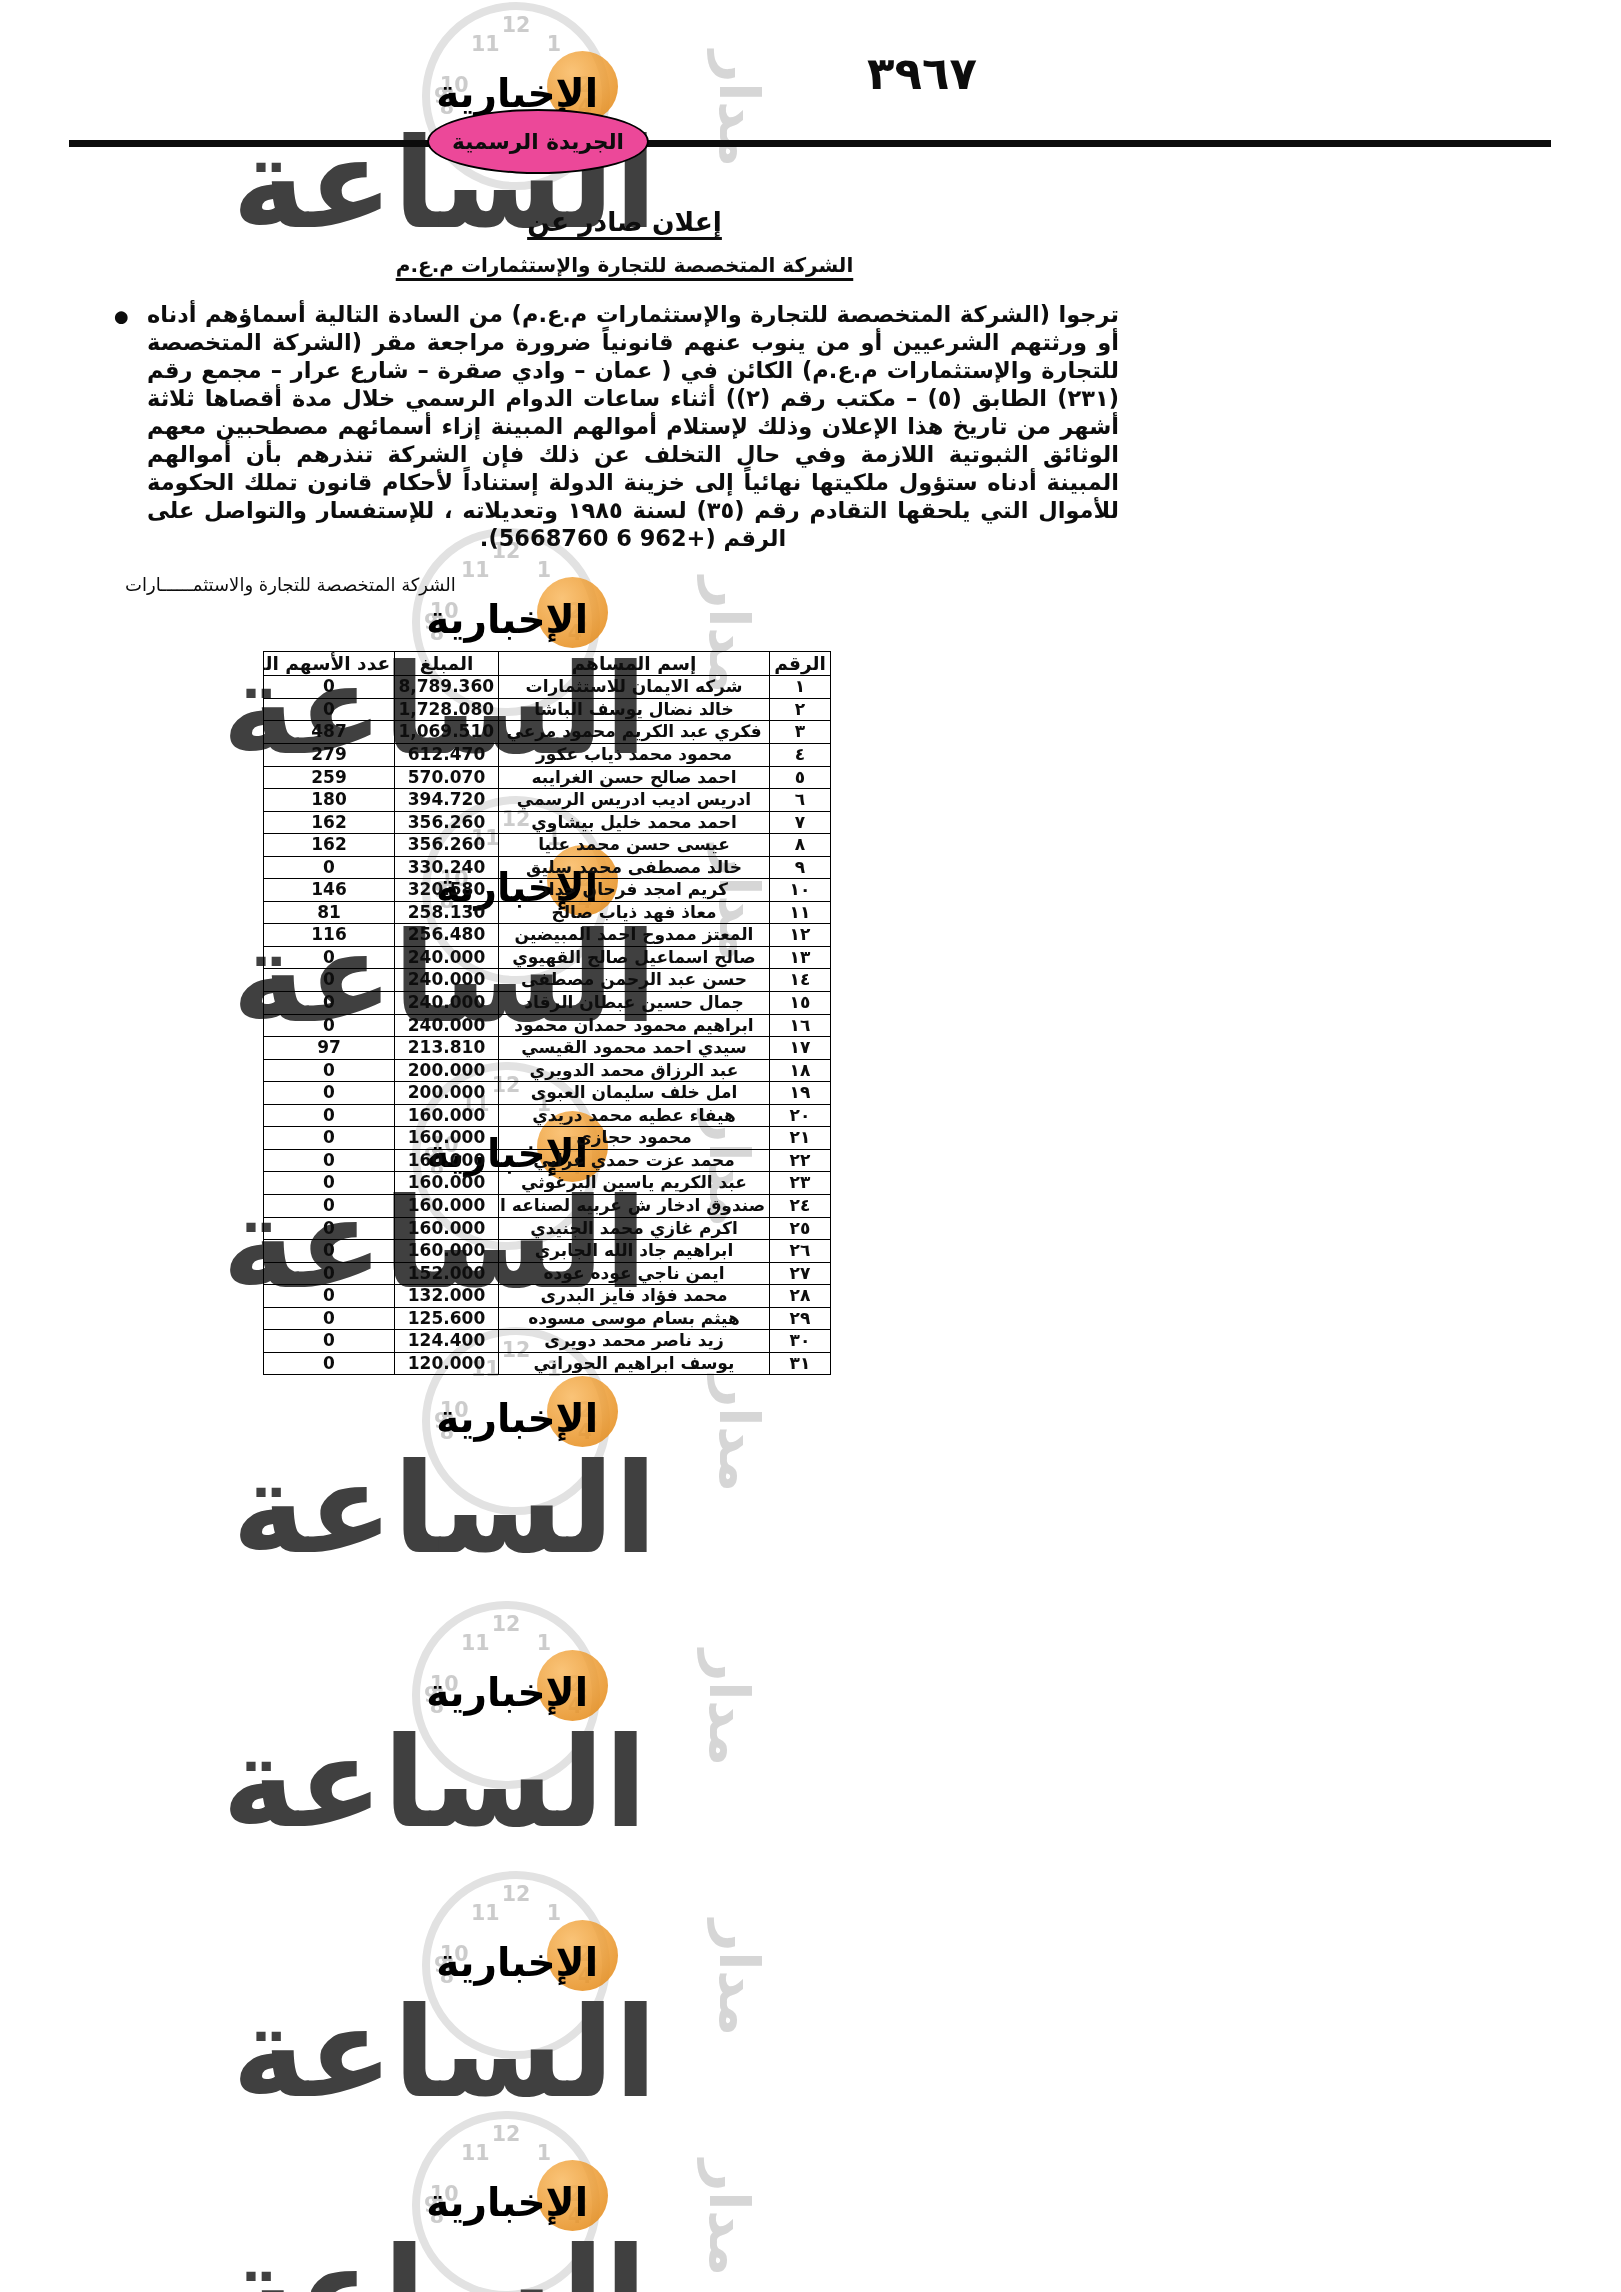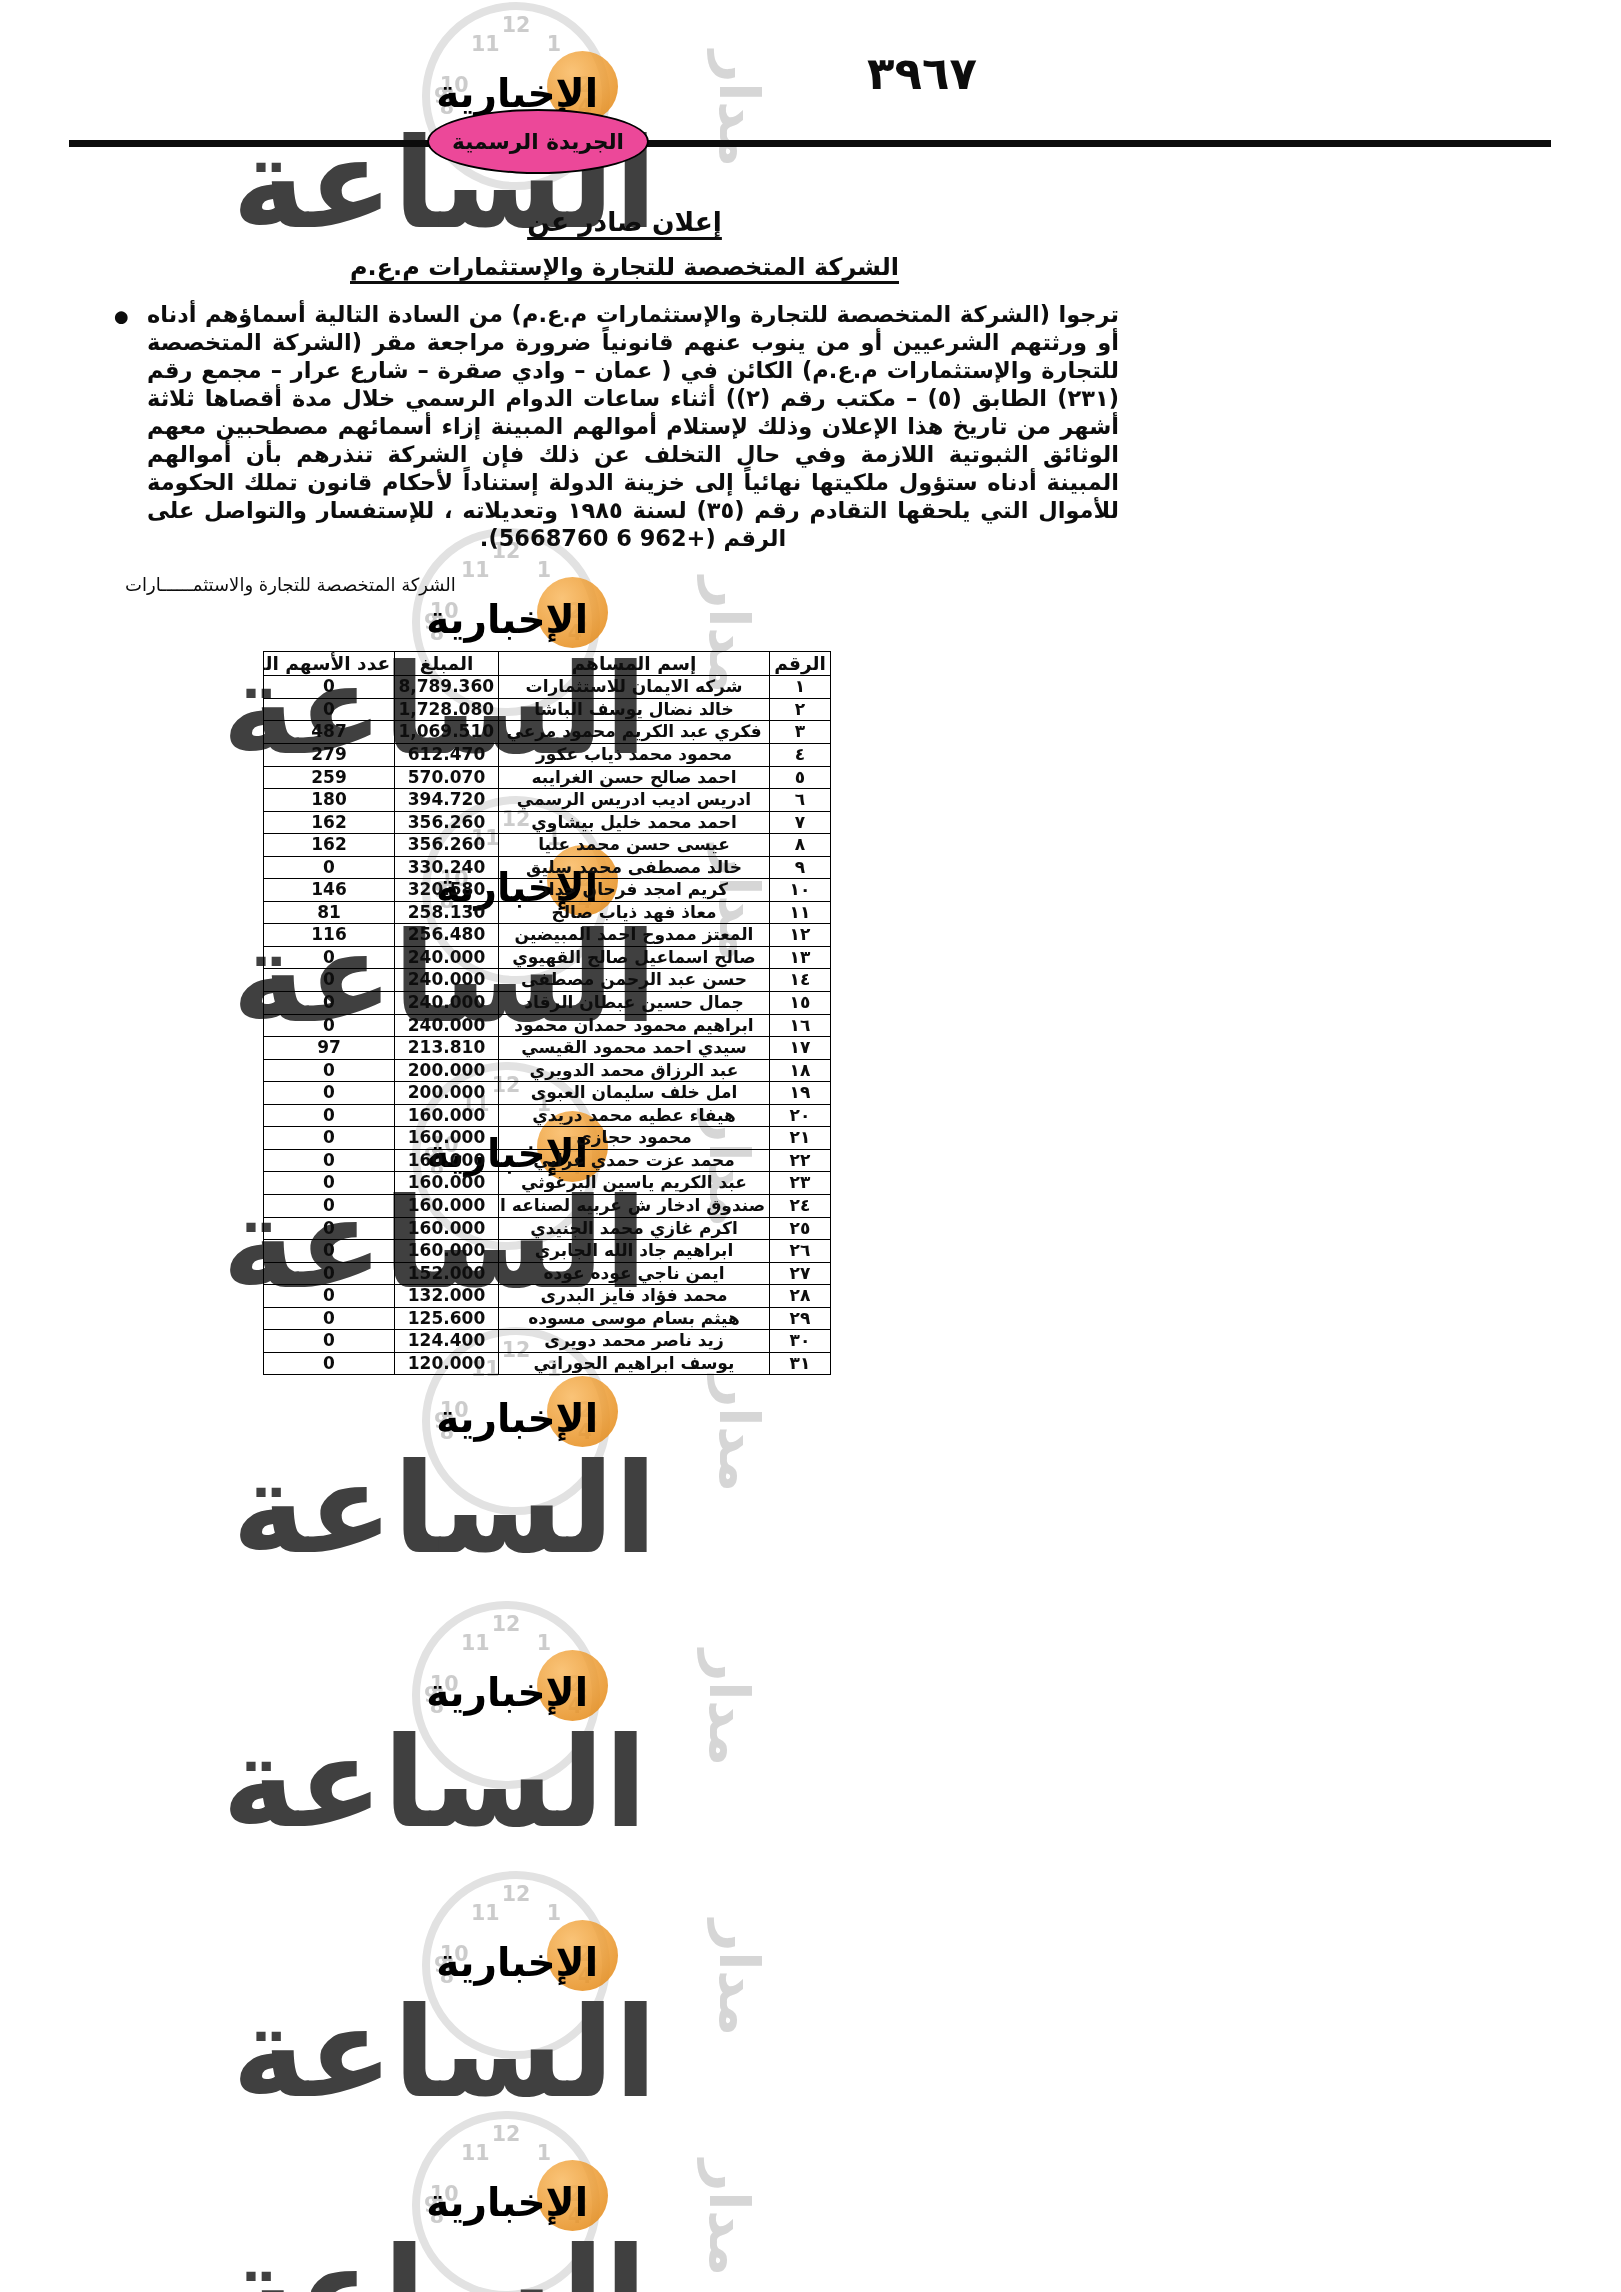--- a/index.html
+++ b/index.html
@@ -73,21 +73,21 @@
     display:flex; align-items:center; justify-content:center;
     font-size:21.6px; font-weight:bold;
   }
 
   .title, .subtitle {
     position:absolute; left:110px; width:1013px;
     margin:8px; text-align:center; font-weight:bold;
     text-decoration:underline; text-decoration-thickness:2.5px; text-underline-offset:5.9px;
   }
   .title    { top:198px; font-size:26.5px; }
-  .subtitle { top:245px; font-size:24px; }
+  .subtitle { top:245px; font-size:20px; }
 
   .para-wrap { position:absolute; top:300px; left:147px; width:972px; }
   .bullet {
     position:absolute; left:-33px; top:7.8px;
     font-size:16.7px; line-height:1;
   }
   .body-text {
     margin:0; direction:rtl;
     font-size:22.5px; font-weight:bold; line-height:28px;
     text-align:justify; text-align-last:center;

